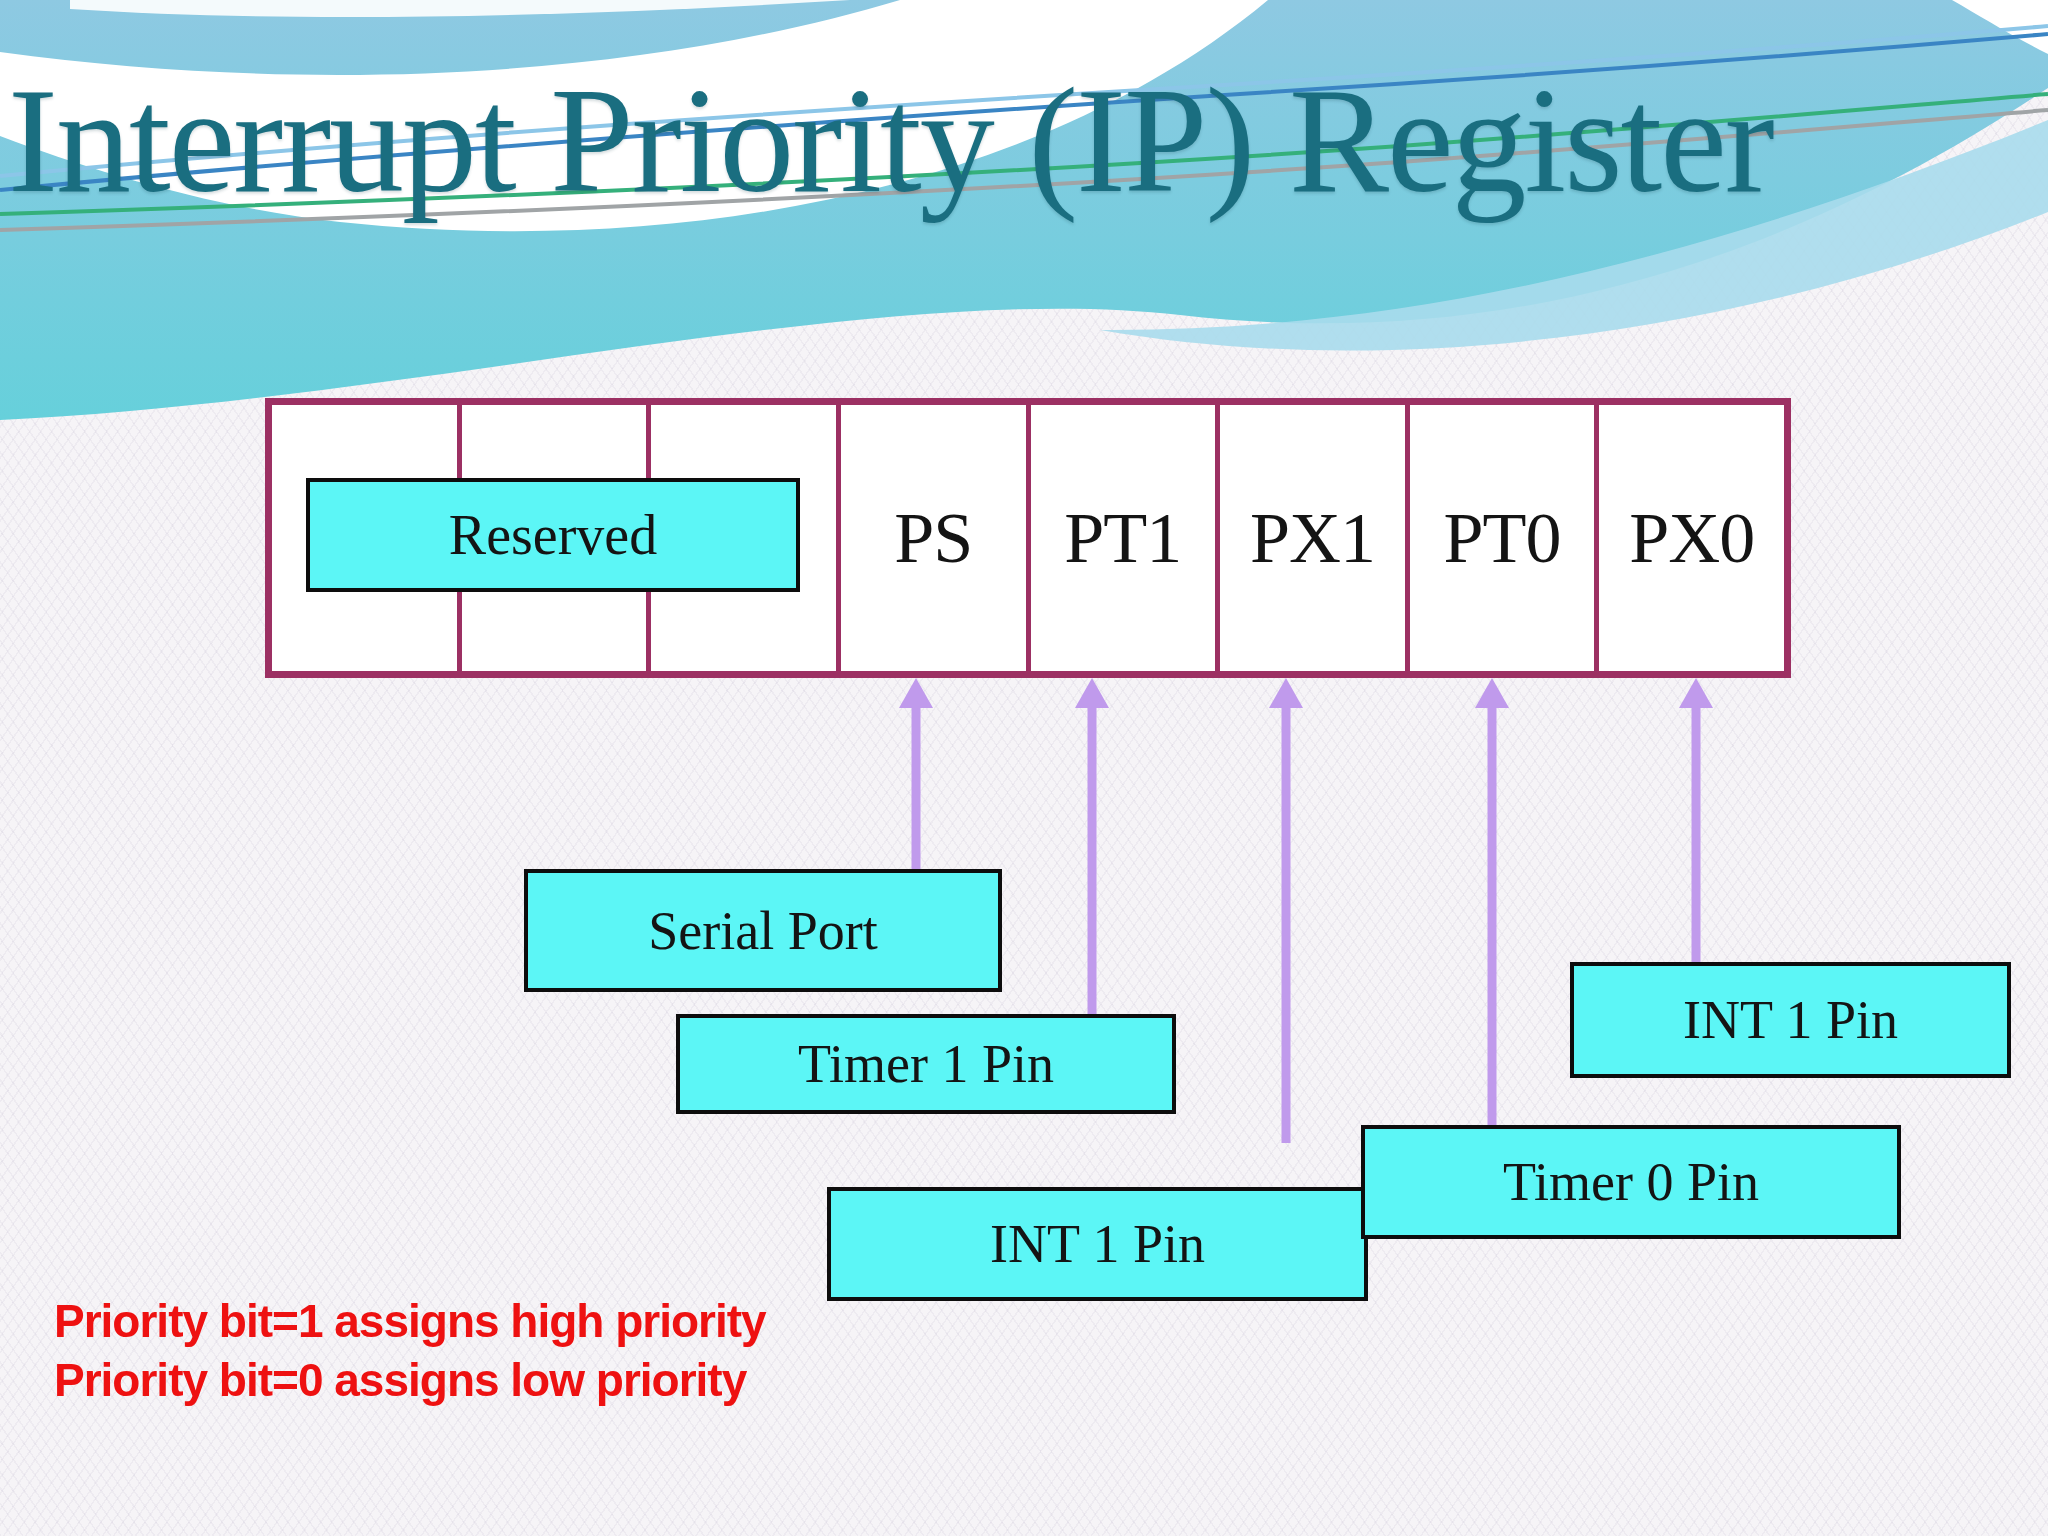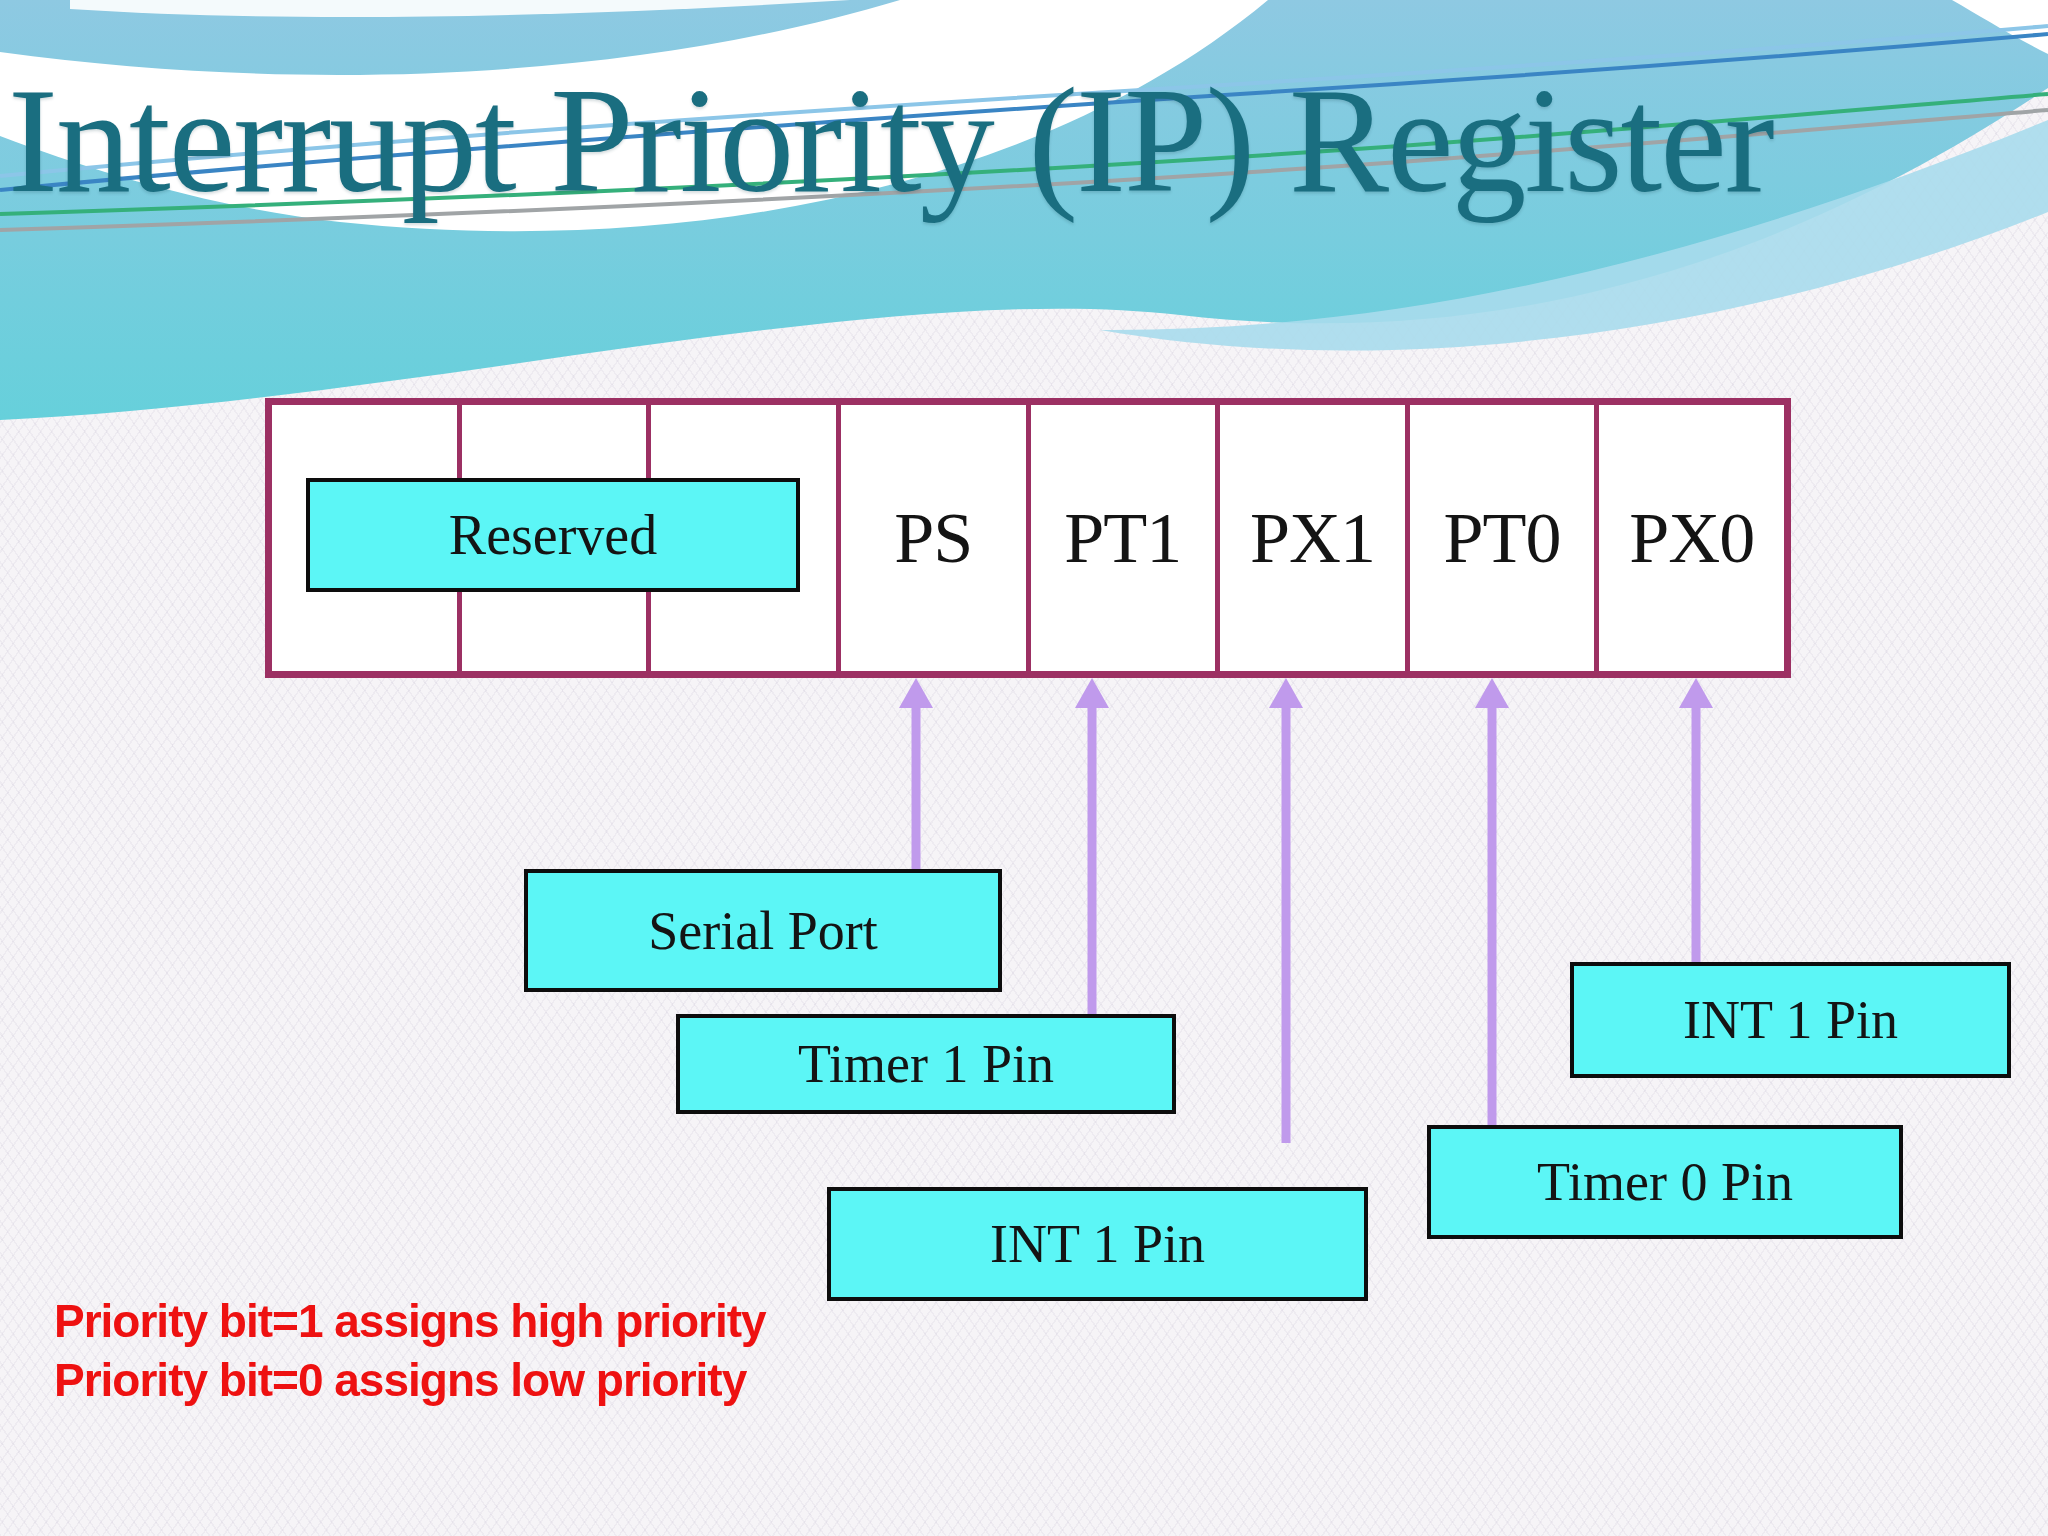--- a/index.html
+++ b/index.html
@@ -43,21 +43,21 @@
     background:var(--callout-cyan,#5cf6f6);
     border:4px solid var(--callout-border,#0d0d0d);
     display:flex;align-items:center;justify-content:center;
     color:var(--label-ink,#141414);
   }
   #reserved-box{left:306px;top:478px;width:494px;height:114px;font-size:56px;z-index:6;}
   .callout{font-size:54px;z-index:4;}
   #callout-serial-port{left:524px;top:869px;width:478px;height:123px;}
   #callout-timer1-pin {left:676px;top:1014px;width:500px;height:100px;}
   #callout-int1-pin   {left:827px;top:1143px;width:541px;height:114px;margin-top:44px;}
-  #callout-timer0-pin {left:1427px;top:1125px;width:476px;height:114px;}
+  #callout-timer0-pin {left:1361px;top:1125px;width:540px;height:114px;}
   #callout-int0-pin   {left:1570px;top:962px;width:441px;height:116px;}
   
   #arrows-svg{position:absolute;top:0;left:0;pointer-events:none;z-index:3;}
   .arrow{fill:var(--arrow-lilac,#c09aec);}
   
   .notes{
     position:absolute;left:54px;top:1292px;
     font-family:"Liberation Sans","DejaVu Sans",sans-serif;
     font-weight:700;font-size:46px;line-height:59px;letter-spacing:-1px;
     color:var(--note-red,#ee1111);

